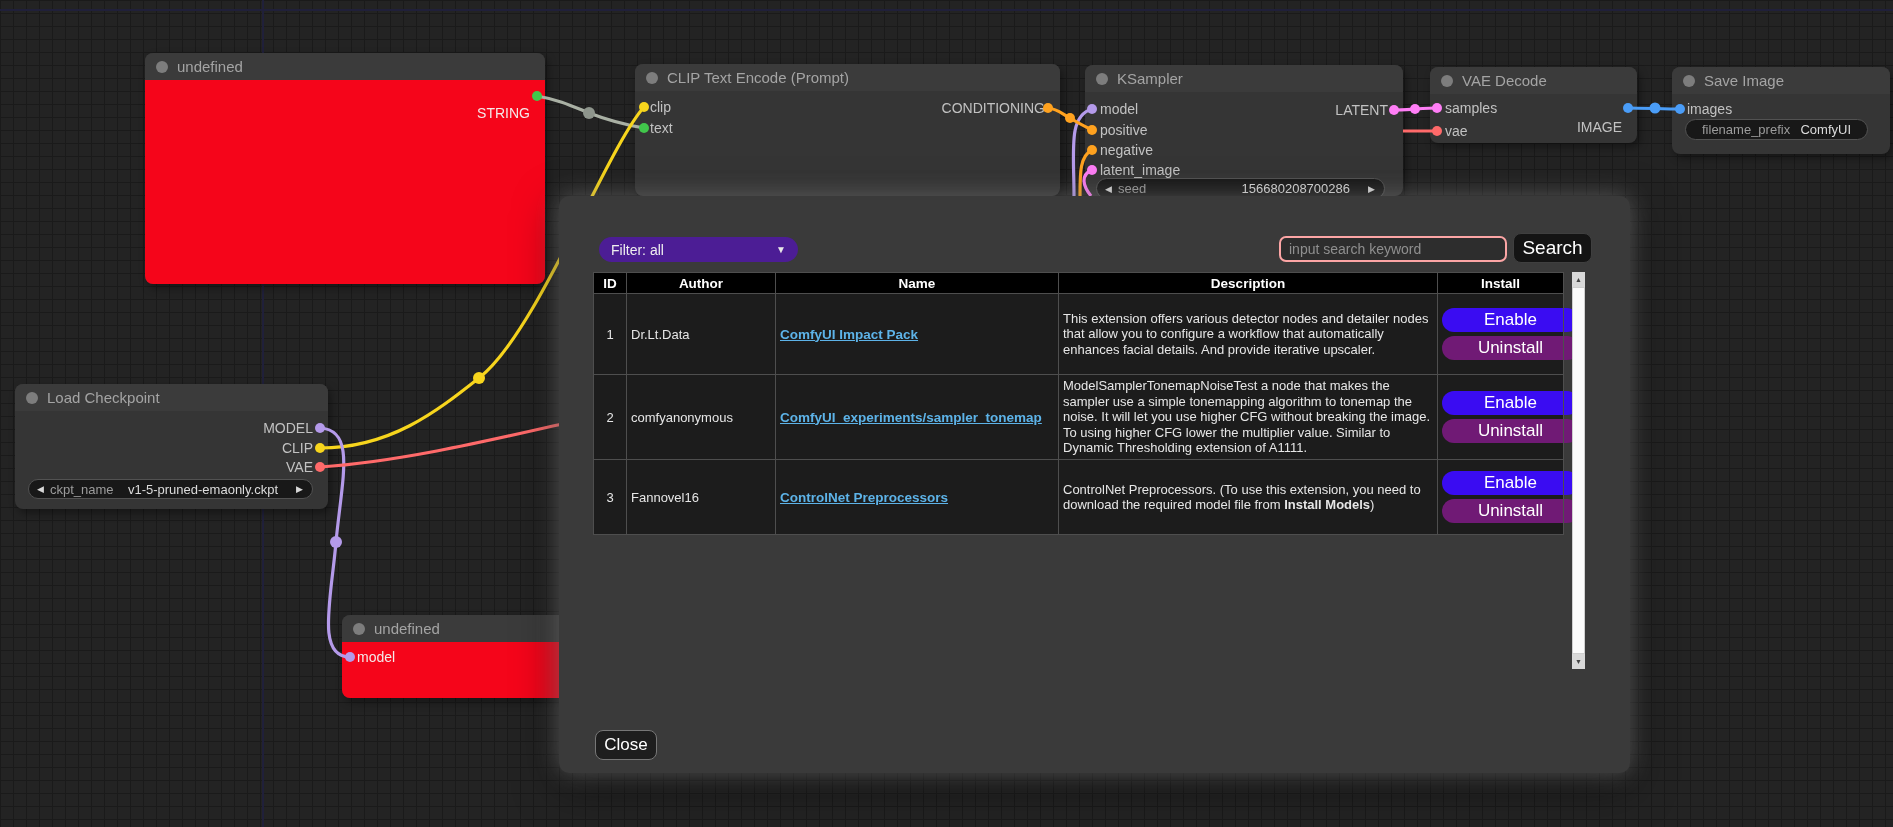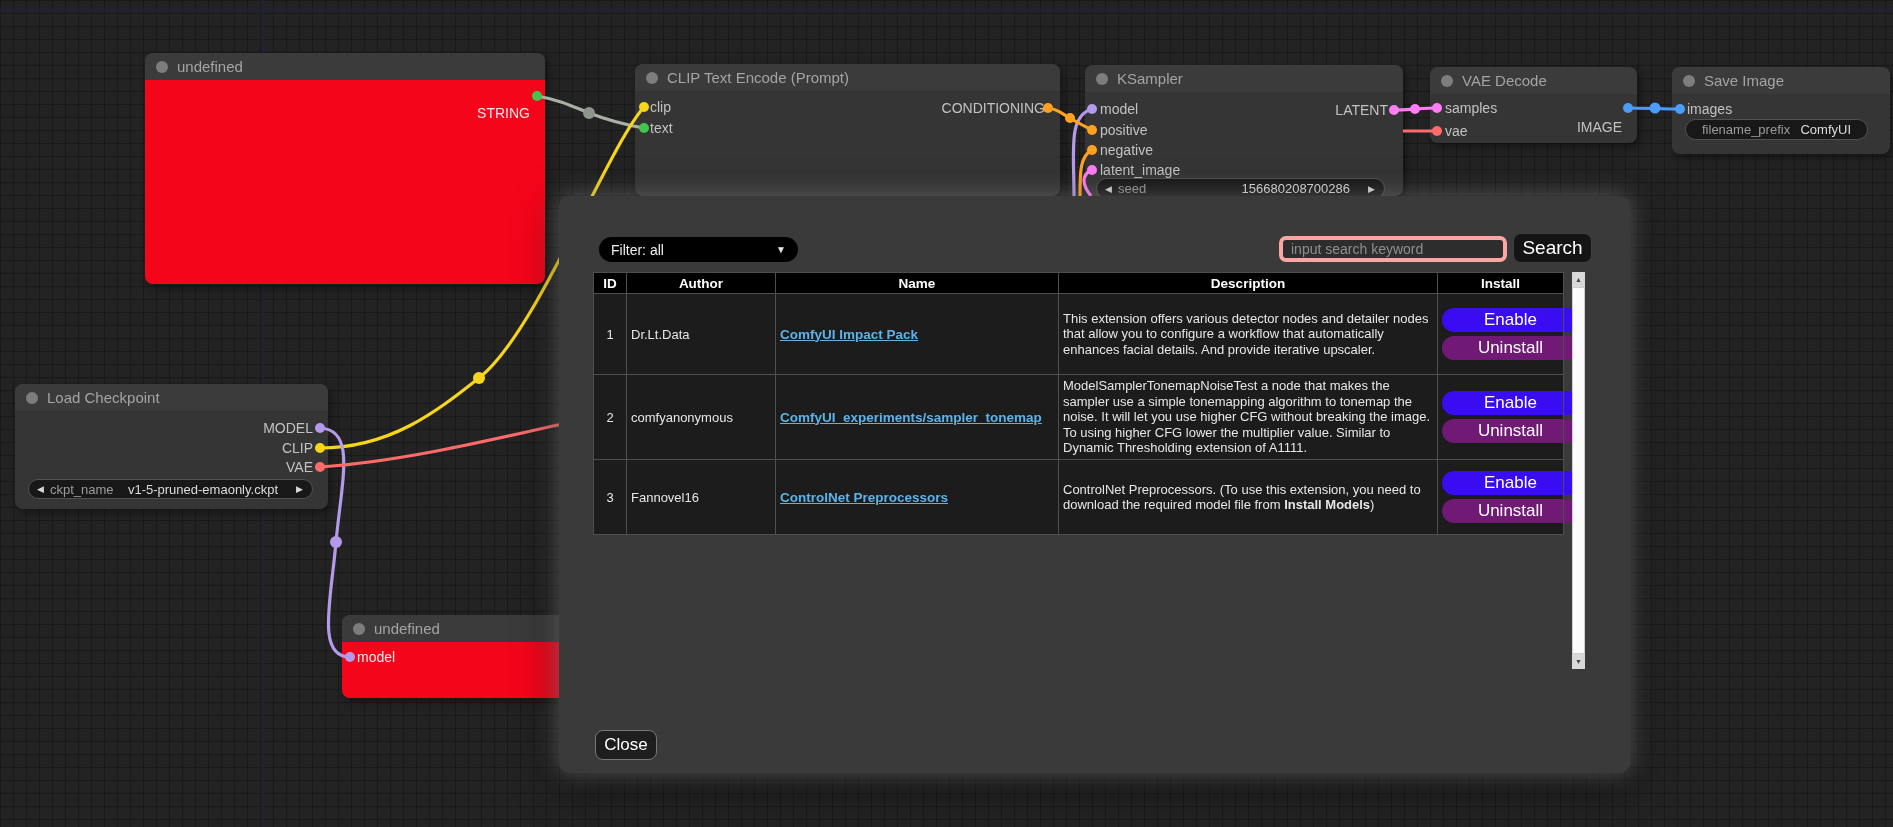--- a/index.html
+++ b/index.html
@@ -59,27 +59,27 @@
   svg.wires path { fill:none; stroke-width:3.2px; }
 
   
   .dialog {
     position:absolute; left:559px; top:196px; width:1071px; height:577px;
     background:#3a3a3a; border-radius:10px;
     box-shadow:0 0 26px rgba(235,235,235,.30), 0 12px 44px rgba(0,0,0,.55);
   }
   .filter-select {
     position:absolute; left:40px; top:41px; width:199px; height:25px;
-    background:#000000; border-radius:13px; color:#efefef; font-size:14px;
+    background:#4c1d95; border-radius:13px; color:#efefef; font-size:14px;
     display:flex; align-items:center; padding:0 12px; cursor:pointer;
   }
   .filter-chevron { margin-left:auto; font-size:10px; color:#e8e8e8; }
   .search-input {
     position:absolute; left:720px; top:40px; width:228px; height:26px;
-    background:#2d2d2d; border:4px solid #fca5a5; border-radius:7px;
+    background:#2d2d2d; border:2px solid #fca5a5; border-radius:7px;
     color:#ddd; font-size:14px; padding:0 8px; outline:none;
     font-family:"Liberation Sans", sans-serif;
   }
   .search-input::placeholder { color:#8f8f8f; }
   .search-btn {
     position:absolute; left:954px; top:37px; width:79px; height:30px;
     background:#141414; border:1px solid #3f3f3f; border-radius:8px;
     color:#fff; font-size:19px; cursor:pointer; font-family:"Liberation Sans", sans-serif;
   }
   .table-wrap { position:absolute; left:34px; top:76px; width:992px; height:397px; }

